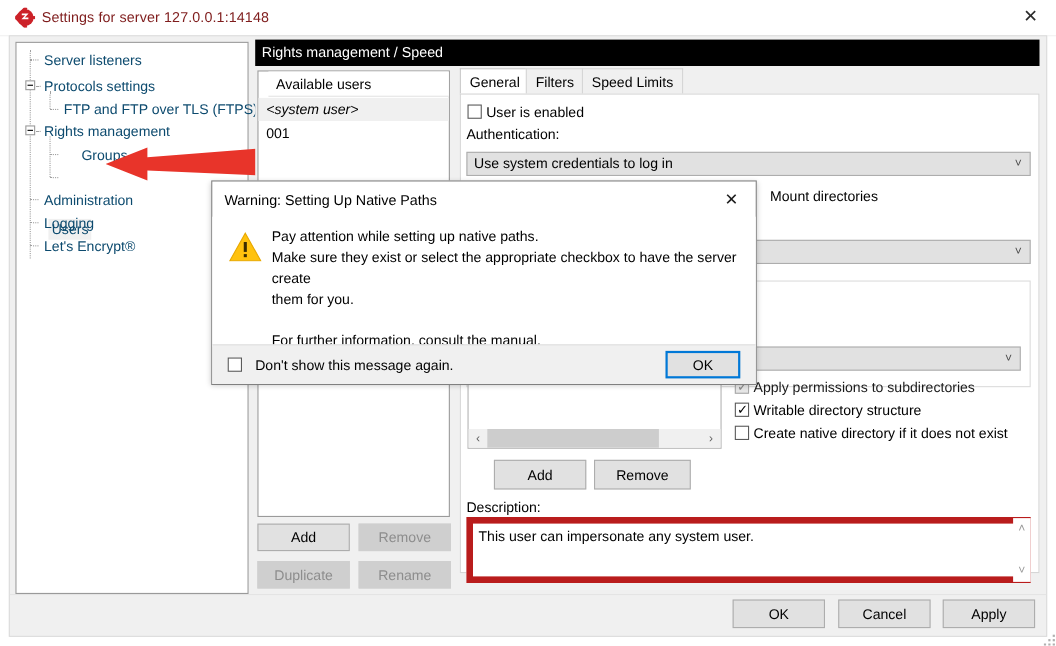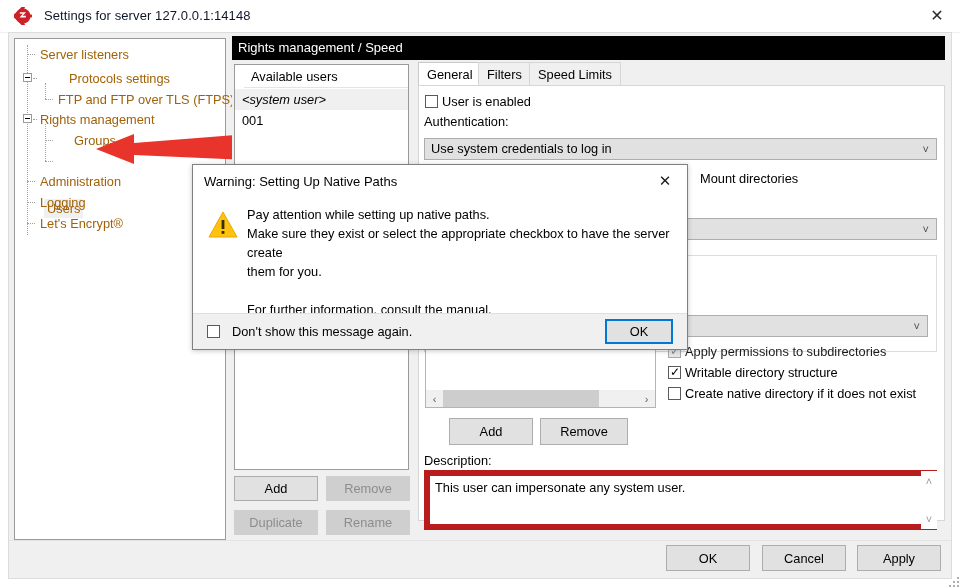--- a/index.html
+++ b/index.html
@@ -16,22 +16,22 @@
   
   .titlebar {
     position: absolute; left: 0; top: 0; width: 960px; height: 32px;
     background: #ffffff;
     border-bottom: 1px solid #f0f0f0;
   }
   .title-icon {
     position: absolute; left: 14px; top: 7px; width: 18px; height: 18px;
   }
   .title-text {
-    position: absolute; left: 44px; top: 8px;
-    font-size: 13px; color: #0f172a; letter-spacing: .1px;
+    position: absolute; left: 38px; top: 8px;
+    font-size: 13px; color: #7f1d1d; letter-spacing: .1px;
   }
   .title-close {
     position: absolute; right: 0px; top: 0px; width: 46px; height: 32px;
     display: flex; align-items: center; justify-content: center;
     color: #2b2b2b; font-size: 16px; line-height: 1;
   }
 
   
   .window-body {
     position: absolute; left: 8px; top: 32px; width: 944px; height: 547px;
@@ -40,21 +40,21 @@
     box-sizing: border-box;
   }
 
   
   .tree-panel {
     position: absolute; left: 14px; top: 38px; width: 212px; height: 502px;
     background: #ffffff; border: 1px solid #9a9a9a; box-sizing: border-box;
   }
   .tree-item {
     position: absolute; height: 19px; line-height: 19px;
-    font-size: 12.8px; white-space: nowrap; color: #a16207;
+    font-size: 12.8px; white-space: nowrap; color: #0c4a6e;
     padding: 0 3px;
   }
   .tree-sel { background: #f0f0f0; }
   .tree-box {
     position: absolute; width: 9px; height: 9px; border: 1px solid #9a9a9a;
     background: #fff; box-sizing: border-box;
   }
   .tree-box:before {
     content: ""; position: absolute; left: 1px; top: 3px; width: 5px; height: 1px; background: #000;
   }
@@ -227,21 +227,21 @@
 
     <div class="tree-dots" style="left:12px; top:6px; height:190px;"></div>
 
     <div class="tree-dash" style="left:12px; top:15px; width:8px;"></div>
     <div class="tree-item" style="left:22px; top:6px;">
       <span>Server listeners</span>
     </div>
 
     <div class="tree-box" style="left:8px; top:34px;"></div>
     <div class="tree-dash" style="left:18px; top:39px; width:4px;"></div>
-    <div class="tree-item" style="left:22px; top:30px;margin-left:29px;">
+    <div class="tree-item" style="left:22px; top:30px;">
       <span>Protocols settings</span>
     </div>
 
     <div class="tree-dots" style="left:30px; top:44px; height:16px;"></div>
     <div class="tree-dash" style="left:30px; top:60px; width:8px;"></div>
     <div class="tree-item" style="left:40px; top:51px;">
       <span>FTP and FTP over TLS (FTPS)</span>
     </div>
 
     <div class="tree-box" style="left:8px; top:75px;"></div>

